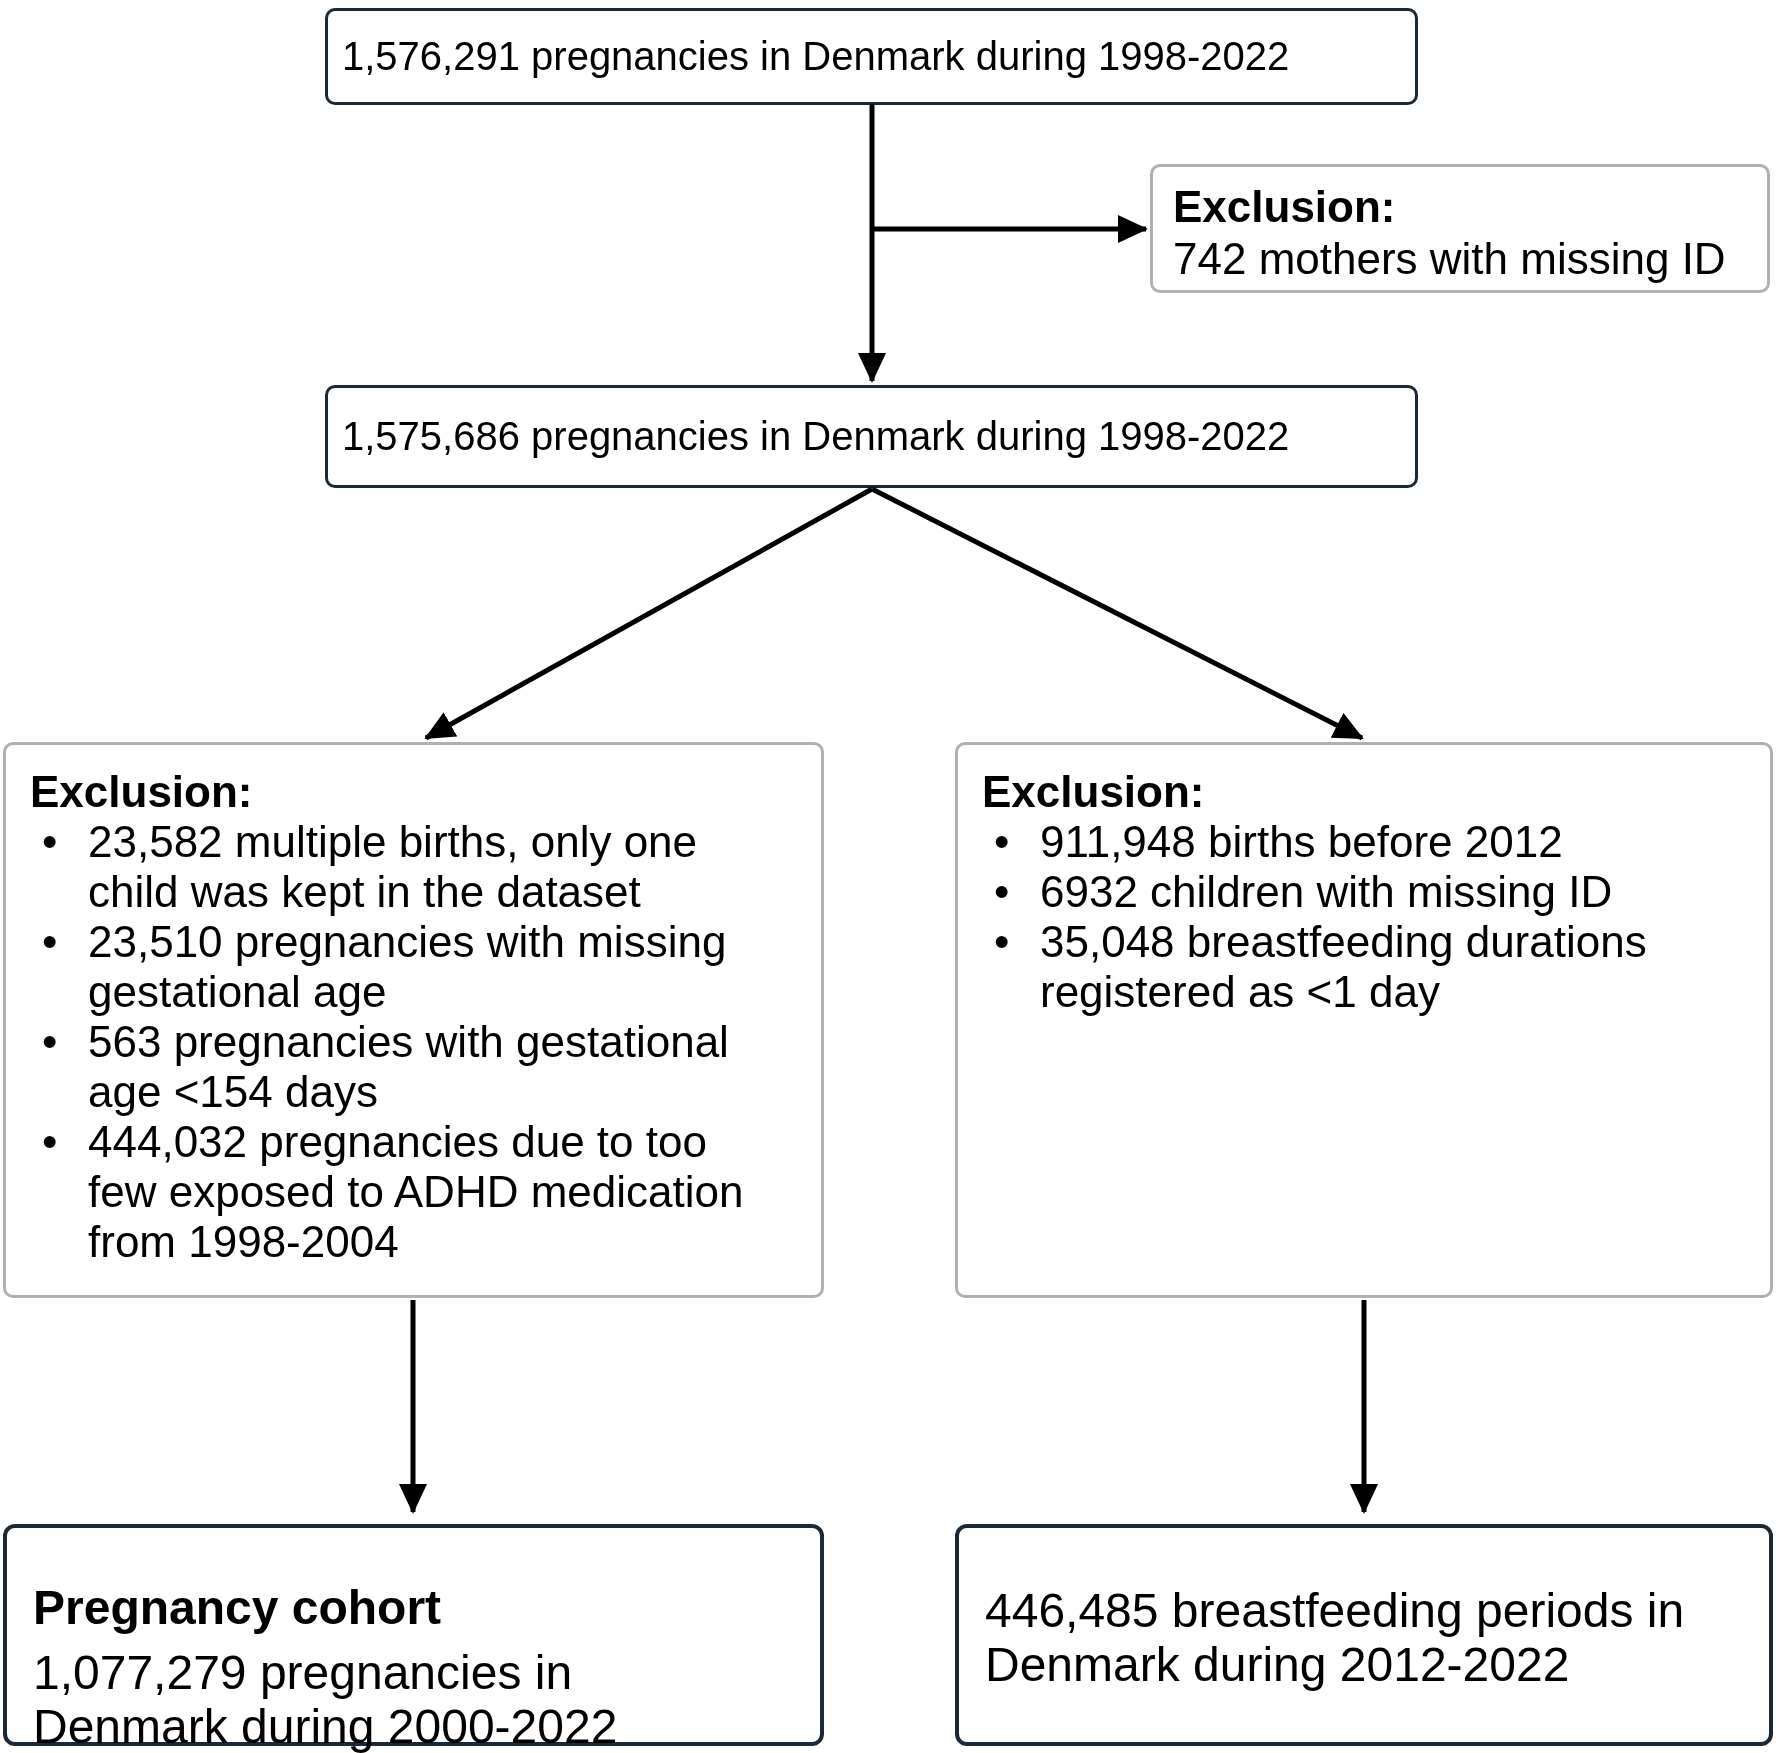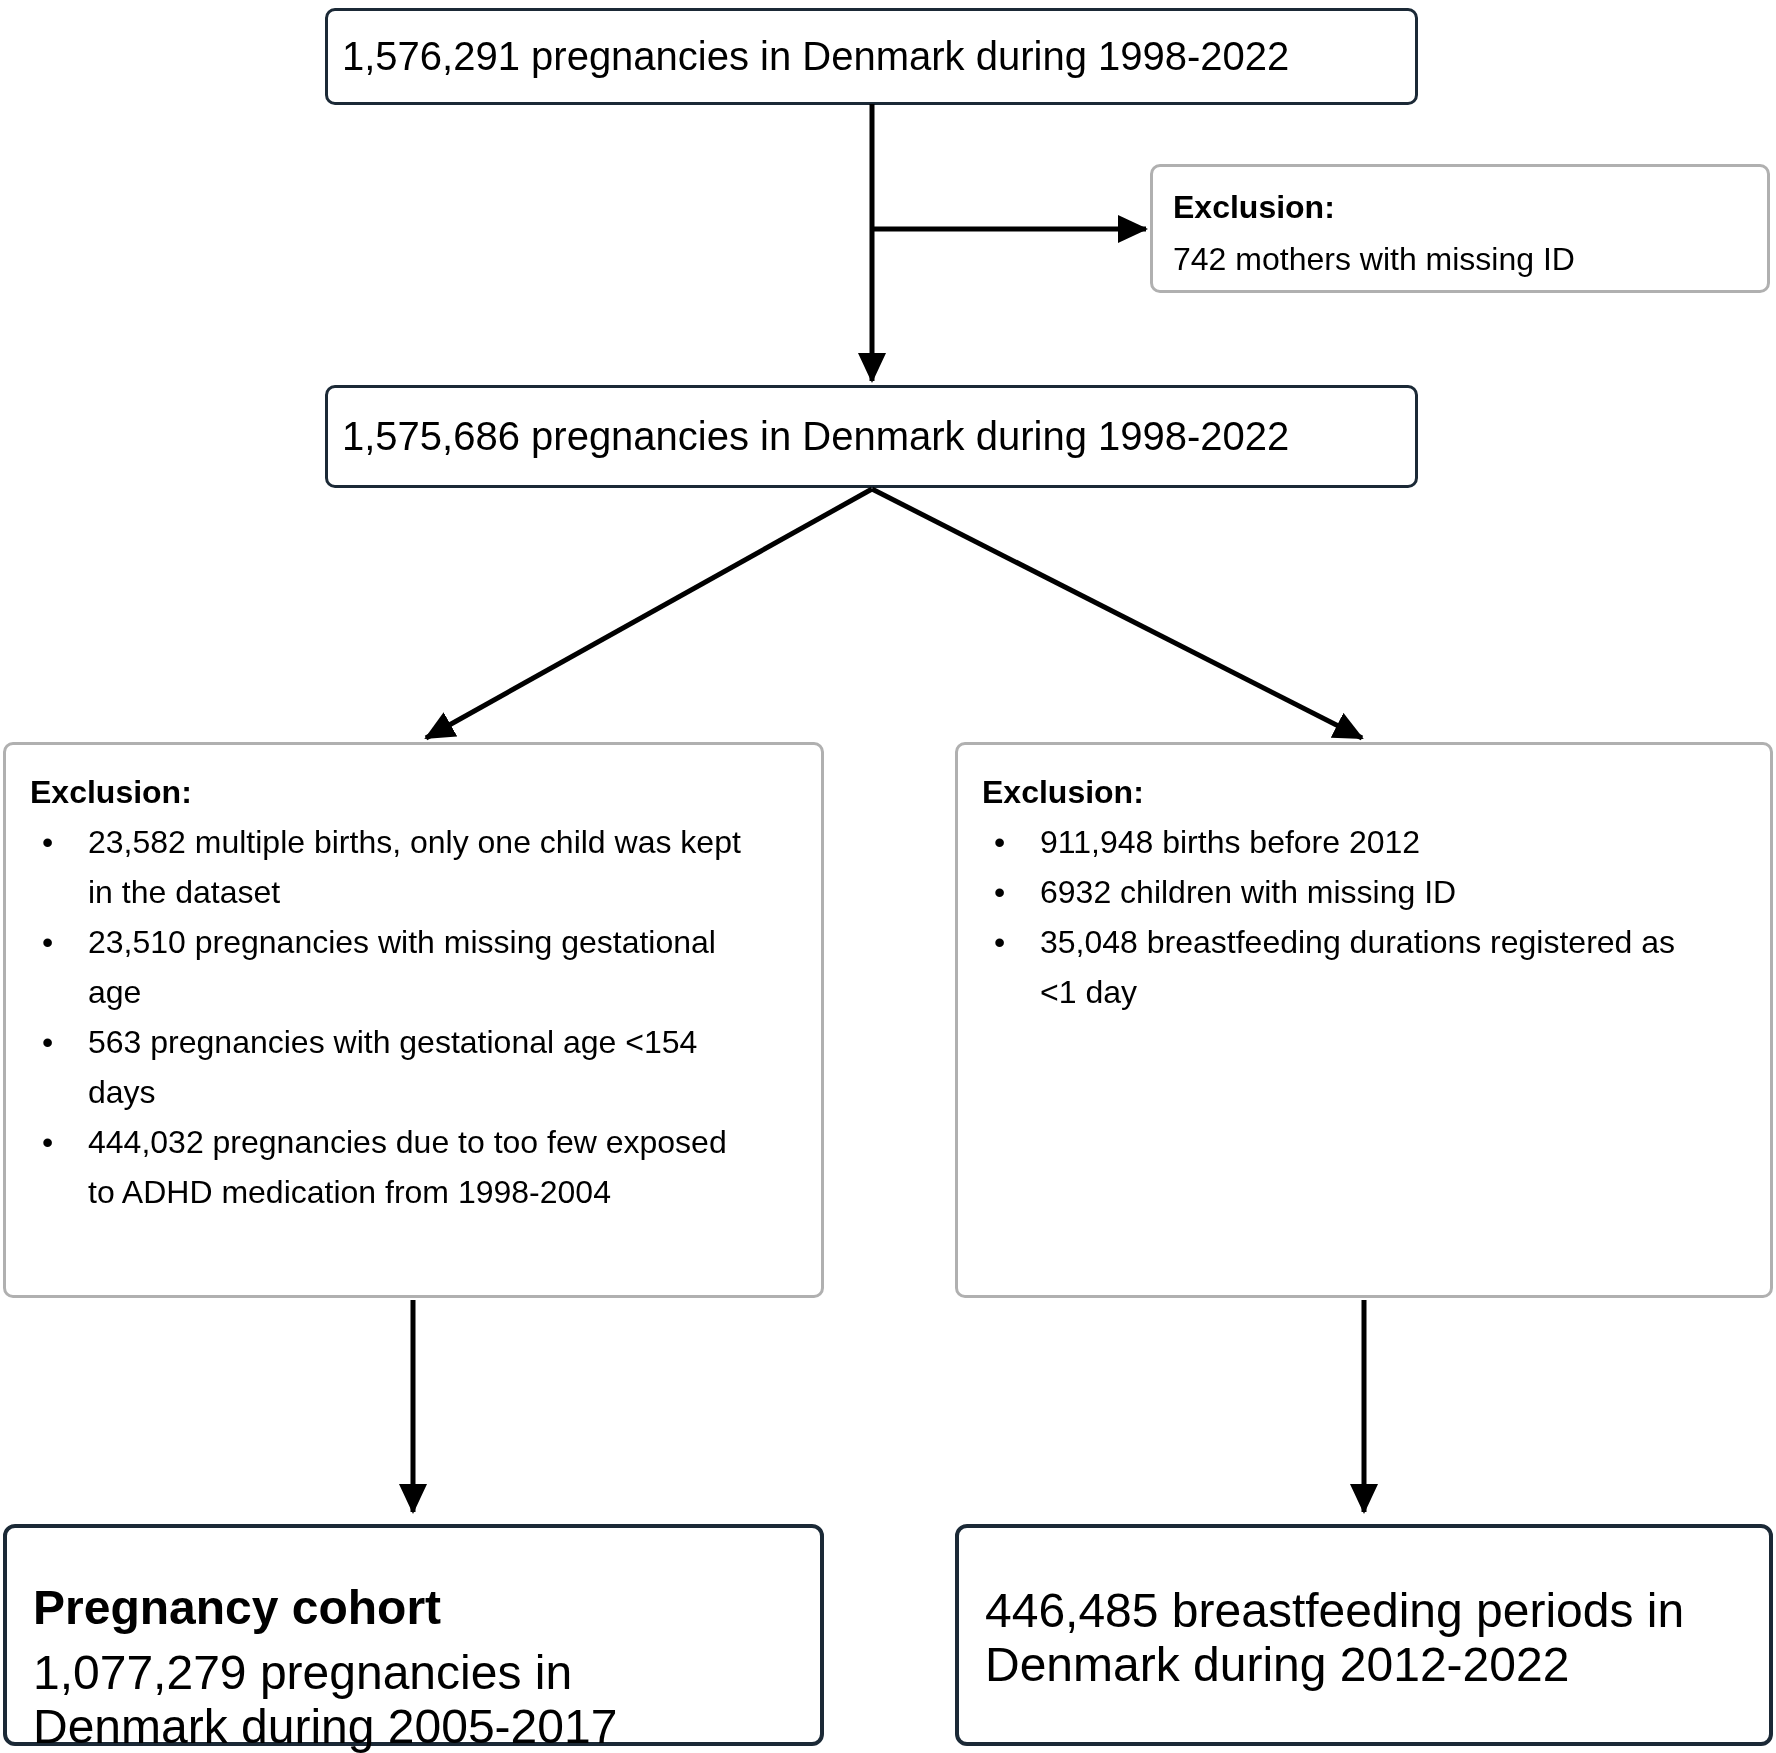--- a/index.html
+++ b/index.html
@@ -23,21 +23,21 @@
     border-radius: 10px;
     display: flex;
     align-items: center;
     font-size: 40px;
     padding: 0 14px;
     white-space: nowrap;
   }
   .excl-box {
     border: 3px solid var(--exclusion-border, #b0b0b0);
     border-radius: 10px;
-    font-size: 32px;
+    font-size: 44px;
     line-height: 50px;
   }
   .excl-top-box { padding: 14px 20px; line-height: 52px; }
   .excl-list-box { padding: 22px 74px 20px 24px; }
   .cohort-box {
     border: 4px solid var(--box-border, #1b2936);
     border-radius: 12px;
     font-size: 48px;
     line-height: 54px;
     padding: 56px 40px 0 26px;
@@ -107,20 +107,20 @@
     <div class="bold">Exclusion:</div>
     <ul class="bullets">
         <li>911,948 births before 2012</li>
         <li>6932 children with missing ID</li>
         <li>35,048 breastfeeding durations registered as &lt;1 day</li>
       </ul>
   </div>
 
   <div class="box cohort-box" style="left:3px; top:1524px; width:821px; height:222px;">
     <div class="cohort-title">Pregnancy cohort</div>
-    <div>1,077,279 pregnancies in Denmark during 2005-2017</div>
+    <div>1,077,279 pregnancies in Denmark during 2000-2022</div>
   </div>
 
   <div class="box cohort-box" style="left:955px; top:1524px; width:818px; height:222px;">
     <div>446,485 breastfeeding periods in Denmark during 2012-2022</div>
   </div>
 
 </div>
 
 </body></html>

